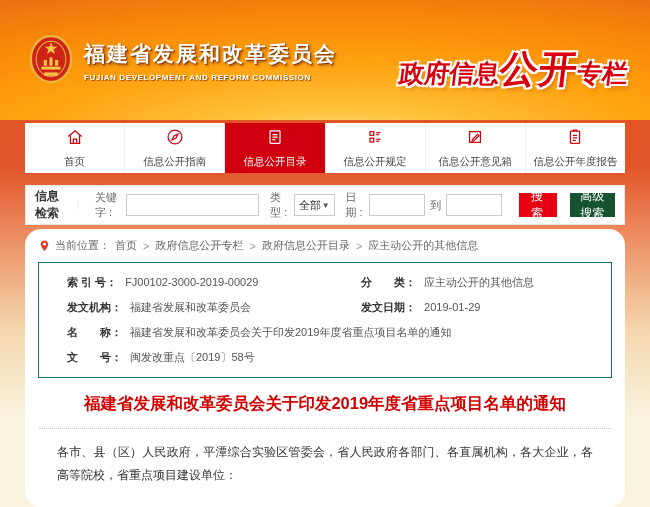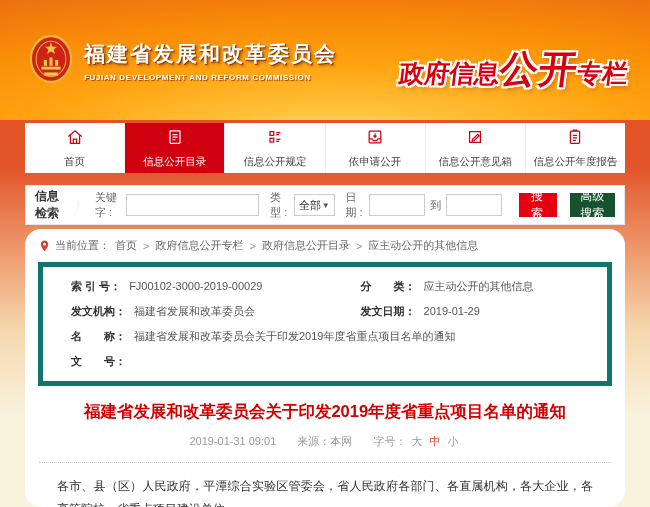--- a/index.html
+++ b/index.html
@@ -59,21 +59,21 @@
   .sb-select .arrow{font-size:8px;color:#555;}
   .btn{height:24px;border:none;color:#fff;font-size:12px;cursor:pointer;display:flex;align-items:center;justify-content:center;}
   .btn-search{background:#e60012;width:50px;margin-left:12px;letter-spacing:2px;}
   .btn-adv{background:#14532d;width:62px;margin-left:8px;}
   
   .main{position:absolute;top:229px;left:25px;width:600px;height:278px;background:#fff;box-sizing:border-box;border-radius:16px;}
   .breadcrumb{display:flex;align-items:center;gap:5px;padding:9px 14px 6px;font-size:11px;color:#666;}
   .breadcrumb .crumb{cursor:pointer;}
   .bc-sep{color:#999;margin:0 1px;}
   .pin-icon svg{width:11px;height:14px;display:block;}
-  .info-box{margin:3px 13px 0;border:5px solid #0f766e;padding:7px 28px;font-size:11px;}
+  .info-box{margin:3px 13px 0;border:1px solid #0f766e;padding:7px 28px;font-size:11px;}
   .info-row{display:flex;line-height:25px;}
   .col-l{width:57%;display:flex;}
   .col-r{width:43%;display:flex;}
   .col-full{width:100%;display:flex;}
   .lbl{font-weight:bold;color:#333;margin-right:8px;white-space:pre;flex-shrink:0;}
   .val{color:#555;white-space:nowrap;}
   .article-title{margin-top:15px;text-align:center;color:#d40000;font-size:16.5px;font-weight:bold;}
   .article-meta{margin-top:11px;text-align:center;font-size:11px;color:#999;}
   .article-meta .meta-part{margin:0 9px;}
   .fs-item{margin:0 2px;cursor:pointer;}
@@ -110,49 +110,48 @@
   <div class="nav-item">
     <span>
       <svg viewBox="0 0 24 24" fill="none" stroke="currentColor" stroke-width="1.5">
         <path d="M4 11.5 L12 4.5 L20 11.5"></path>
           <path d="M6.5 9.8 V19.5 H17.5 V9.8"></path>
           <path d="M10 19.5 V14.5 H14 V19.5"></path>
       </svg>
     </span>
     <span class="nav-label">首页</span>
   </div>
+  <div class="nav-item">
+    <span>
+      <svg viewBox="0 0 24 24" fill="none" stroke="currentColor" stroke-width="1.5">
+        <circle cx="12" cy="12" r="8.3"></circle>
+          <path d="M15.6 8.4 L13.3 13.3 L8.4 15.6 L10.7 10.7 Z"></path>
+      </svg>
+    </span>
+    <span class="nav-label">信息公开指南</span>
+  </div>
   <div class="nav-item active">
     <span>
       <svg viewBox="0 0 24 24" fill="none" stroke="currentColor" stroke-width="1.5">
         <rect x="6" y="4.5" width="12" height="15" rx="1"></rect>
           <path d="M9 9 H15 M9 12 H15 M9 15 H12.5"></path>
       </svg>
     </span>
     <span class="nav-label">信息公开目录</span>
   </div>
   <div class="nav-item">
     <span>
       <svg viewBox="0 0 24 24" fill="none" stroke="currentColor" stroke-width="1.5">
         <rect x="6" y="5.5" width="4.5" height="4.5"></rect>
           <path d="M13.5 6.8 H18.5 M13.5 9.2 H17"></path>
         <rect x="6" y="13.5" width="4.5" height="4.5"></rect>
           <path d="M13.5 14.8 H18.5 M13.5 17.2 H17"></path>
       </svg>
     </span>
     <span class="nav-label">信息公开规定</span>
-  </div>
-  <div class="nav-item">
-    <span>
-      <svg viewBox="0 0 24 24" fill="none" stroke="currentColor" stroke-width="1.5">
-        <rect x="5" y="5" width="14" height="14" rx="1"></rect>
-          <path d="M12 7.8 V12 M10.2 10.4 L12 12.3 L13.8 10.4"></path>
-        <path d="M5 14.3 H8.5 L10 16.3 H14 L15.5 14.3 H19"></path>
-      </svg>
-    </span>
-    <span class="nav-label">依申请公开</span>
   </div>
   <div class="nav-item">
     <span>
       <svg viewBox="0 0 24 24" fill="none" stroke="currentColor" stroke-width="1.5">
         <path d="M5.5 5.5 H18.5 V18.5 H5.5 Z"></path>
           <path d="M9 15 L15.2 8.8 L16.8 10.4 L10.6 16.6 L8.6 17 Z"></path>
       </svg>
     </span>
     <span class="nav-label">信息公开意见箱</span>
   </div>
@@ -228,36 +227,27 @@
     </div>
     <div class="info-row">
       <span class="col-full">
         <span class="lbl">名　　称：</span>
         <span class="val">福建省发展和改革委员会关于印发2019年度省重点项目名单的通知</span>
       </span>
     </div>
     <div class="info-row">
       <span class="col-full">
         <span class="lbl">文　　号：</span>
+        <span class="val">闽发改重点〔2019〕58号</span>
       </span>
     </div>
   </div>
 
   <div class="article-title">福建省发展和改革委员会关于印发2019年度省重点项目名单的通知</div>
 
-  <div class="article-meta">
-    <span class="meta-part">2019-01-31 09:01</span>
-    <span class="meta-part">来源：本网</span>
-    <span class="meta-part">
-      <span>字号：</span>
-      <span class="fs-item">大</span>
-      <span class="fs-item fs-mid">中</span>
-      <span class="fs-item">小</span>
-    </span>
-  </div>
 
   <div class="dotline"></div>
 
   <div class="article-body">
     <div class="p1">各市、县（区）人民政府，平潭综合实验区管委会，省人民政府各部门、各直属机构，各大企业，各高等院校，省重点项目建设单位：</div>
 
   </div>
 
 </div>
 

